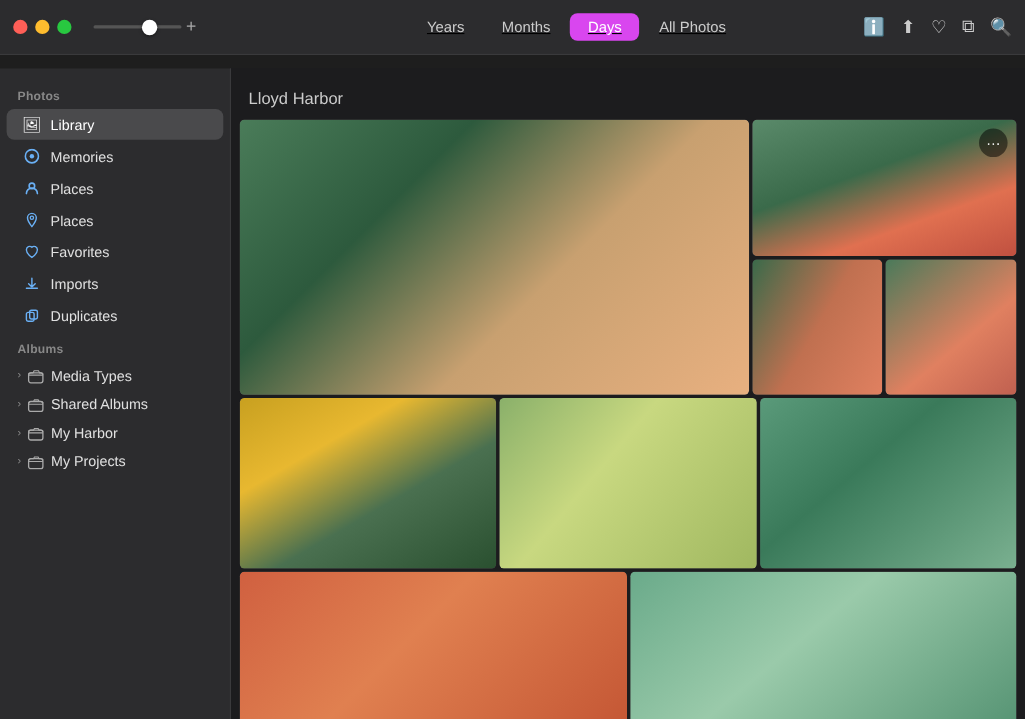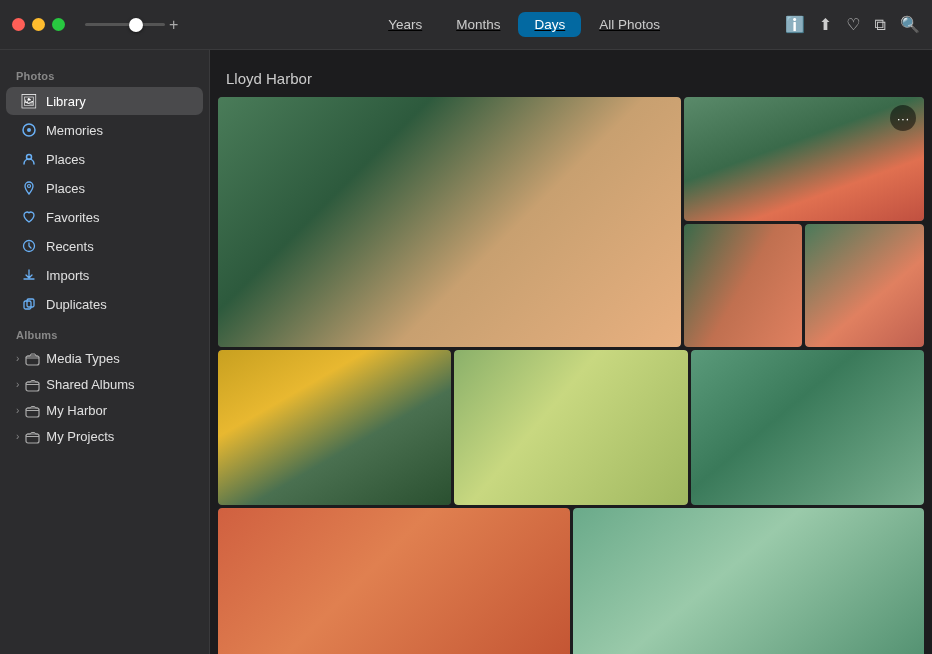--- a/index.html
+++ b/index.html
@@ -81,21 +81,21 @@
       padding: 5px 16px;
       border-radius: 7px;
       border: none;
       background: transparent;
       color: #ccc;
       font-size: 13.5px;
       cursor: pointer;
       font-family: inherit;
     }
     .tab-btn.active {
-      background: #0369a1;
+      background: #d946ef;
       color: white;
       font-weight: 500;
     }
 
     .titlebar-icons {
       display: flex;
       align-items: center;
       gap: 14px;
       margin-left: 12px;
     }
@@ -103,20 +103,21 @@
       color: #ccc;
       font-size: 16px;
       cursor: pointer;
     }
 
     
     .main {
       display: flex;
       flex: 1;
       overflow: hidden;
+      margin-top: 12px;
     }
 
     
     .sidebar {
       width: 210px;
       background: #2c2c2e;
       flex-shrink: 0;
       overflow-y: auto;
       padding: 10px 0;
       border-right: 1px solid #3a3a3c;
@@ -351,29 +352,20 @@
       </span>
       <span>Places</span>
     </div>
     <div class="sidebar-item">
       <span class="si-icon">
         <svg width="14" height="14" viewBox="0 0 14 14" fill="none">
             <path d="M7 12s-5-3.5-5-7a3 3 0 0 1 5-2.2A3 3 0 0 1 12 5c0 3.5-5 7-5 7z" stroke="#6ab0f5" stroke-width="1.3" fill="none"></path>
           </svg>
       </span>
       <span>Favorites</span>
-    </div>
-    <div class="sidebar-item">
-      <span class="si-icon">
-        <svg width="14" height="14" viewBox="0 0 14 14" fill="none">
-            <circle cx="7" cy="7" r="5.5" stroke="#6ab0f5" stroke-width="1.3" fill="none"></circle>
-            <path d="M7 4v3l2 2" stroke="#6ab0f5" stroke-width="1.3" stroke-linecap="round"></path>
-          </svg>
-      </span>
-      <span>Recents</span>
     </div>
     <div class="sidebar-item">
       <span class="si-icon">
         <svg width="14" height="14" viewBox="0 0 14 14" fill="none">
             <path d="M7 2v7M4 7l3 3 3-3" stroke="#6ab0f5" stroke-width="1.3" stroke-linecap="round" stroke-linejoin="round"></path>
             <path d="M2 11h10" stroke="#6ab0f5" stroke-width="1.3" stroke-linecap="round"></path>
           </svg>
       </span>
       <span>Imports</span>
     </div>

